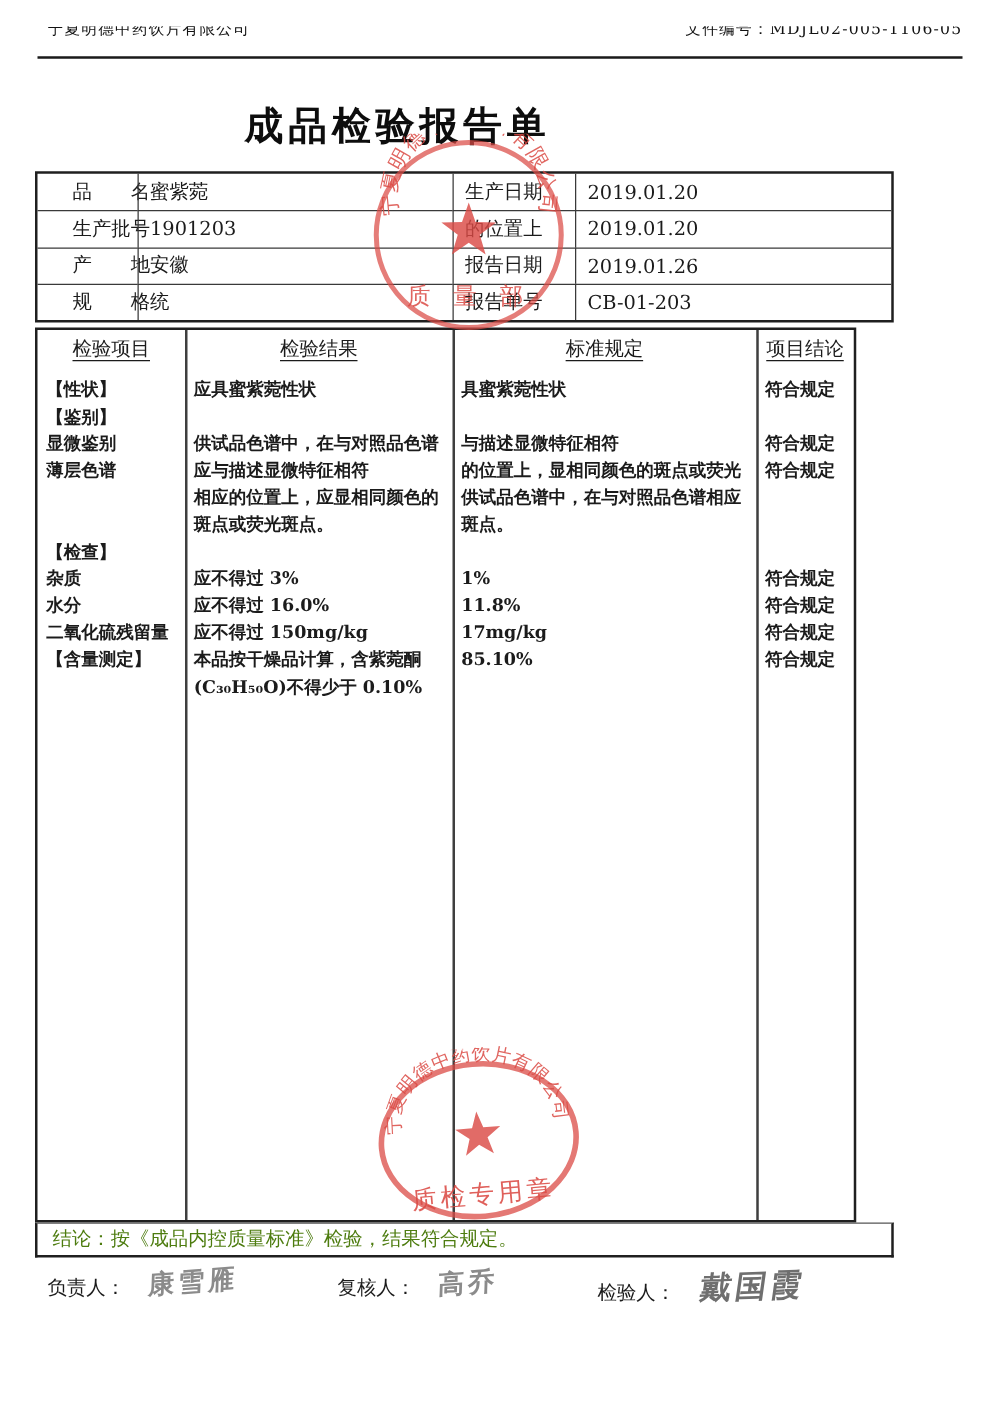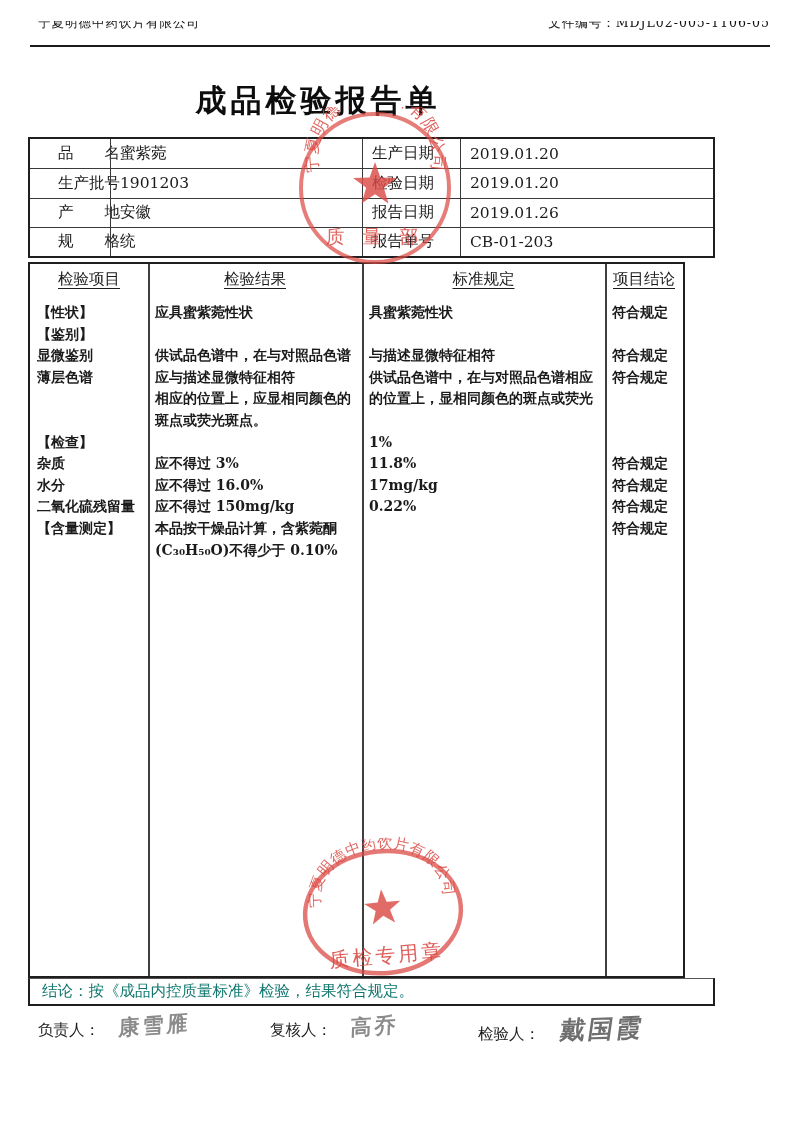--- a/index.html
+++ b/index.html
@@ -37,21 +37,21 @@
              text-align:center;font-size:15.5px;}
   .mt-header span{text-decoration:underline;text-underline-offset:4px;}
   .mt-body{position:absolute;top:30px;left:0;right:0;bottom:0;display:grid;
            grid-template-columns:118px 214px 243px 1fr;}
   .mt-col{padding-top:8px;}
   .ln{height:21.6px;line-height:21.6px;font-size:14px;padding-left:7px;white-space:nowrap;font-weight:bold;}
 
   
   .conclusion{position:absolute;top:978px;left:28px;width:687px;height:28px;box-sizing:border-box;
               border:2px solid #1f1f1f;border-top:1px solid #555;
-              line-height:24px;padding-left:12px;font-size:15.5px;color:#0f766e;}
+              line-height:24px;padding-left:12px;font-size:15.5px;color:#4d7c0f;}
 
   
   .signatures{position:absolute;top:1014px;left:28px;width:700px;height:60px;}
   .sig{position:absolute;top:0;font-size:15.5px;white-space:nowrap;}
   .sig .name{display:inline-block;margin-left:18px;color:#8b8b8b;font-size:21px;
              font-weight:bold;letter-spacing:3px;transform:rotate(-4deg) skewX(-6deg);
              transform-origin:left bottom;}
   .sig0{left:10px;} .sig1{left:242px;} .sig2{left:450px;}
   .sig2 .name{color:#6f6f6f;font-size:25px;transform:rotate(-2deg) skewX(-10deg);}
 
@@ -76,21 +76,21 @@
 
   <div class="title">成品检验报告单</div>
 
   <div class="info-table" id="info-grid">
       <div class="info-cell r0 c0">品　　名</div>
       <div class="info-cell r0">蜜紫菀</div>
       <div class="info-cell r0">生产日期</div>
       <div class="info-cell r0">2019.01.20</div>
       <div class="info-cell c0">生产批号</div>
       <div class="info-cell">1901203</div>
-      <div class="info-cell">检验日期</div>
+      <div class="info-cell">的位置上</div>
       <div class="info-cell">2019.01.20</div>
       <div class="info-cell c0">产　　地</div>
       <div class="info-cell">安徽</div>
       <div class="info-cell">报告日期</div>
       <div class="info-cell">2019.01.26</div>
       <div class="info-cell c0">规　　格</div>
       <div class="info-cell">统</div>
       <div class="info-cell">报告单号</div>
       <div class="info-cell">CB-01-203</div>
     </div>
@@ -131,27 +131,28 @@
           <div class="ln">应不得过 3%</div>
           <div class="ln">应不得过 16.0%</div>
           <div class="ln">应不得过 150mg/kg</div>
           <div class="ln">本品按干燥品计算，含紫菀酮</div>
           <div class="ln">(C₃₀H₅₀O)不得少于 0.10%</div>
         </div>
         <div class="mt-col">
           <div class="ln">具蜜紫菀性状</div>
           <div class="ln"></div>
           <div class="ln">与描述显微特征相符</div>
+          <div class="ln">的位置上，显相同颜色的斑点或荧光</div>
           <div class="ln">供试品色谱中，在与对照品色谱相应</div>
-          <div class="ln">的位置上，显相同颜色的斑点或荧光</div>
+          <div class="ln">斑点。</div>
           <div class="ln"></div>
           <div class="ln">1%</div>
           <div class="ln">11.8%</div>
           <div class="ln">17mg/kg</div>
-          <div class="ln">0.22%</div>
+          <div class="ln">85.10%</div>
           <div class="ln"></div>
         </div>
         <div class="mt-col">
           <div class="ln">符合规定</div>
           <div class="ln"></div>
           <div class="ln">符合规定</div>
           <div class="ln">符合规定</div>
           <div class="ln"></div>
           <div class="ln"></div>
           <div class="ln"></div>

